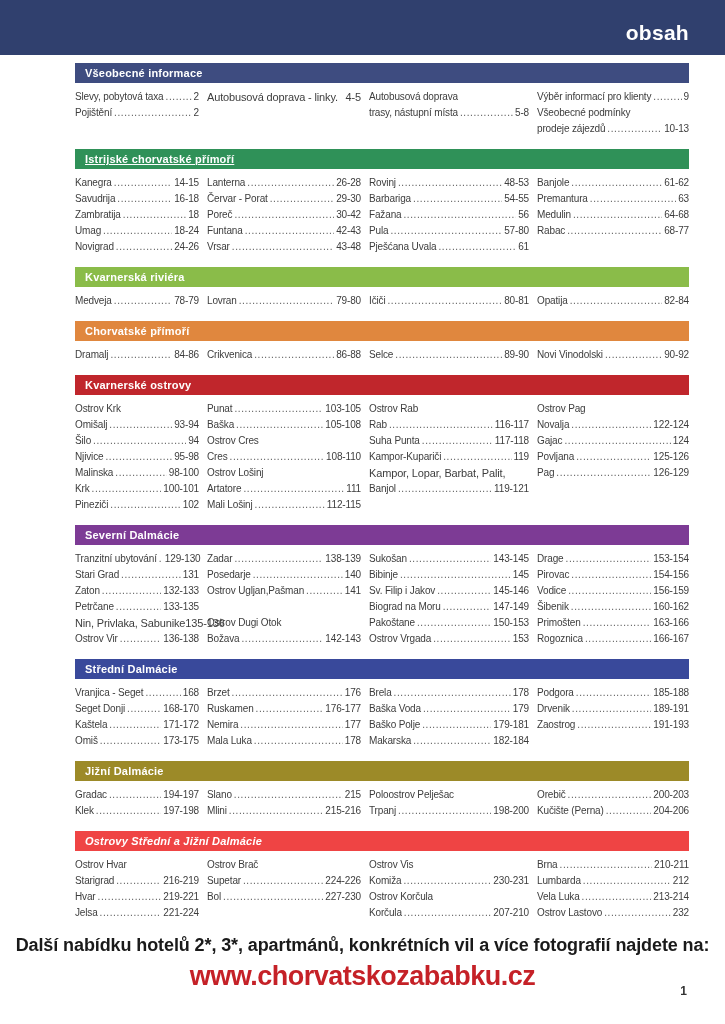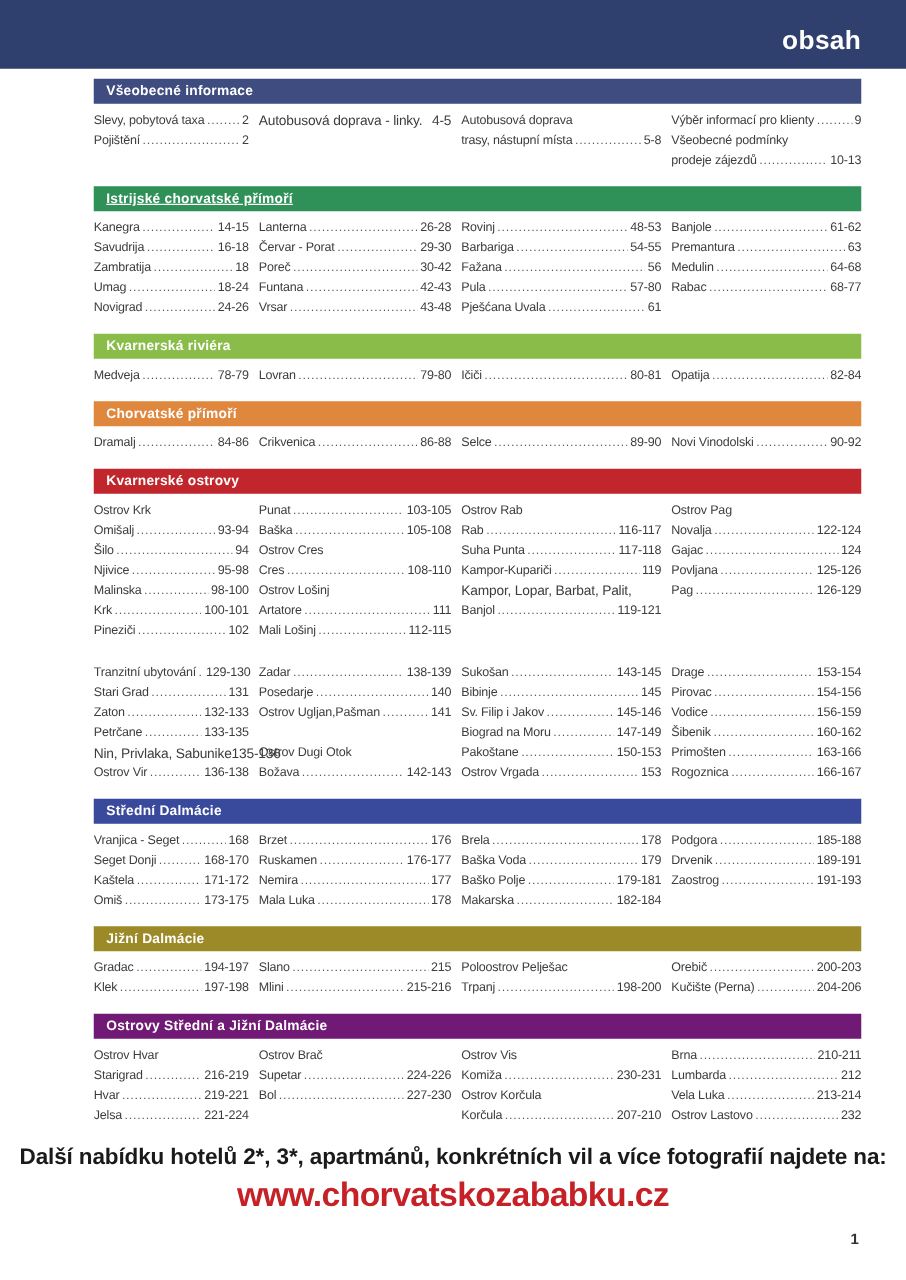--- a/index.html
+++ b/index.html
@@ -387,20 +387,21 @@
             </div>
             <div class="row">
               <span class="lbl">Pag</span>
               <span class="dots"></span>
               <span class="pg">126-129</span>
             </div>
           </div>
         </div>
       </section>
       <section class="toc-section">
+        <div class="sec-header" style="background: rgb(125, 59, 149);">Severní Dalmácie</div>
         <div class="cols">
           <div class="col">
             <div class="row">
               <span class="lbl">Tranzitní ubytování</span>
               <span class="dots"></span>
               <span class="pg">129-130</span>
             </div>
             <div class="row">
               <span class="lbl">Stari Grad</span>
               <span class="dots"></span>
@@ -654,21 +655,21 @@
             </div>
             <div class="row">
               <span class="lbl">Kučište (Perna)</span>
               <span class="dots"></span>
               <span class="pg">204-206</span>
             </div>
           </div>
         </div>
       </section>
       <section class="toc-section">
-        <div class="sec-header" style="background: #701a75;">Ostrovy Střední a Jižní Dalmácie</div>
+        <div class="sec-header" style="background: #ef4444; font-style: italic;">Ostrovy Střední a Jižní Dalmácie</div>
         <div class="cols">
           <div class="col">
             <div class="row">
               <span class="lbl">Ostrov Hvar</span>
             </div>
             <div class="row">
               <span class="lbl">Starigrad</span>
               <span class="dots"></span>
               <span class="pg">216-219</span>
             </div>

